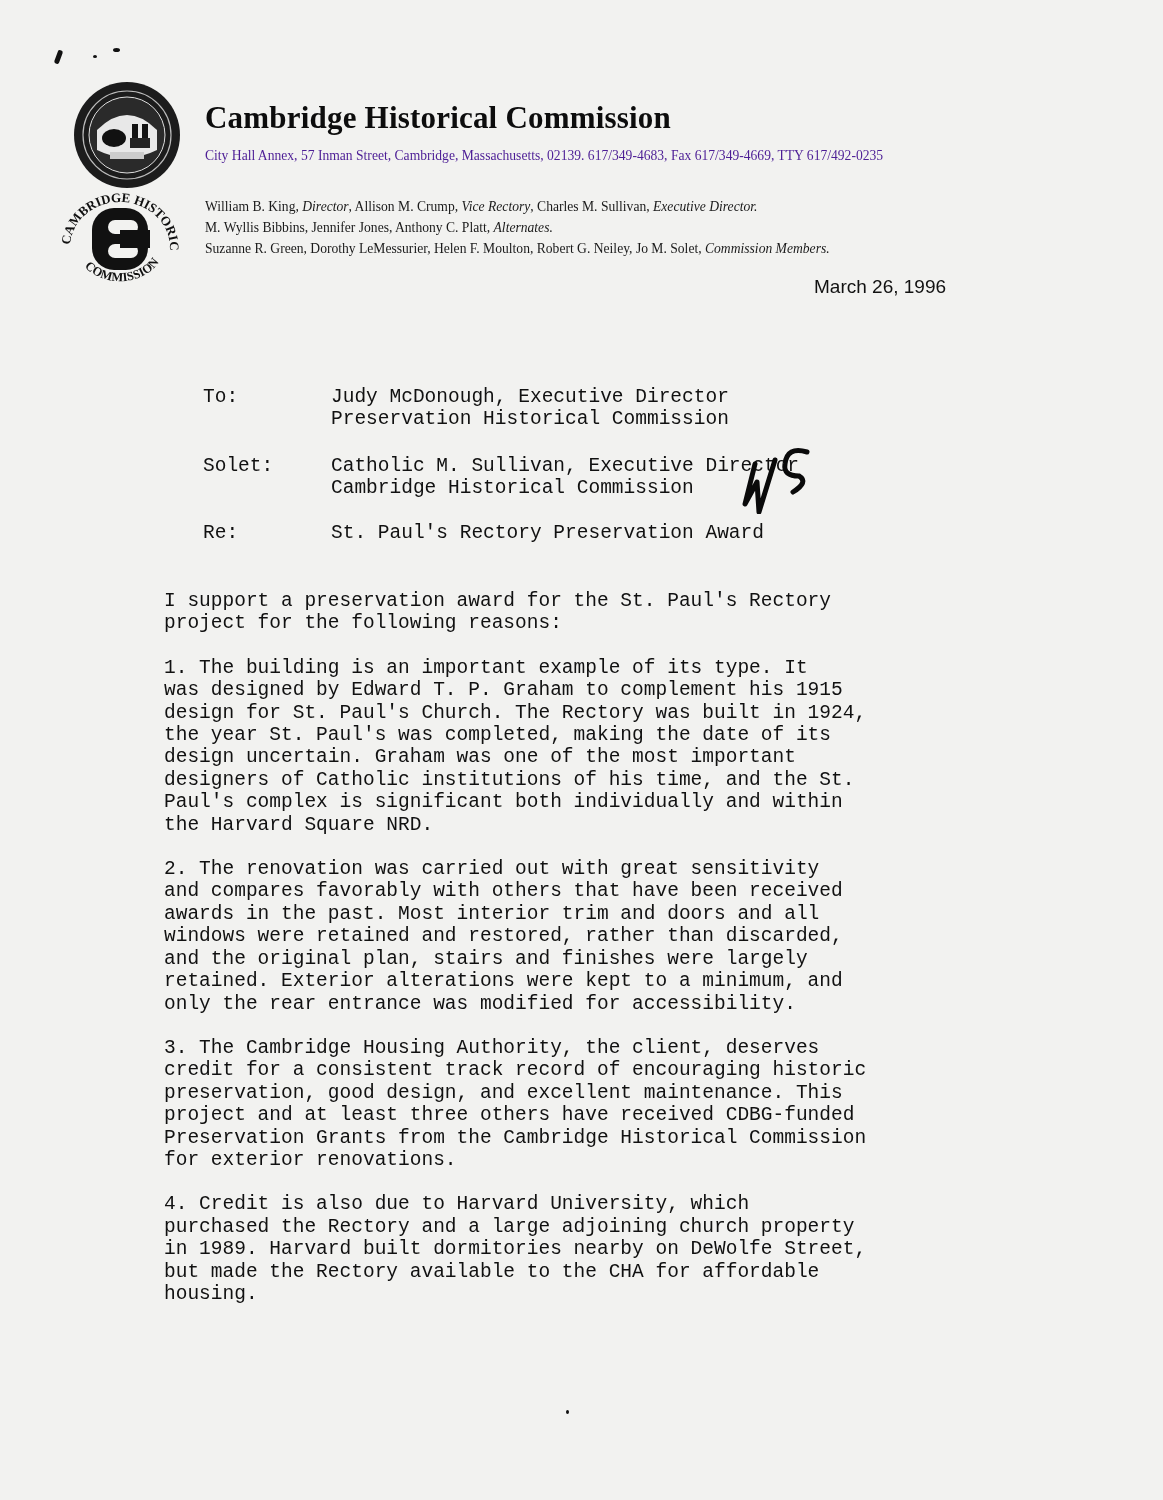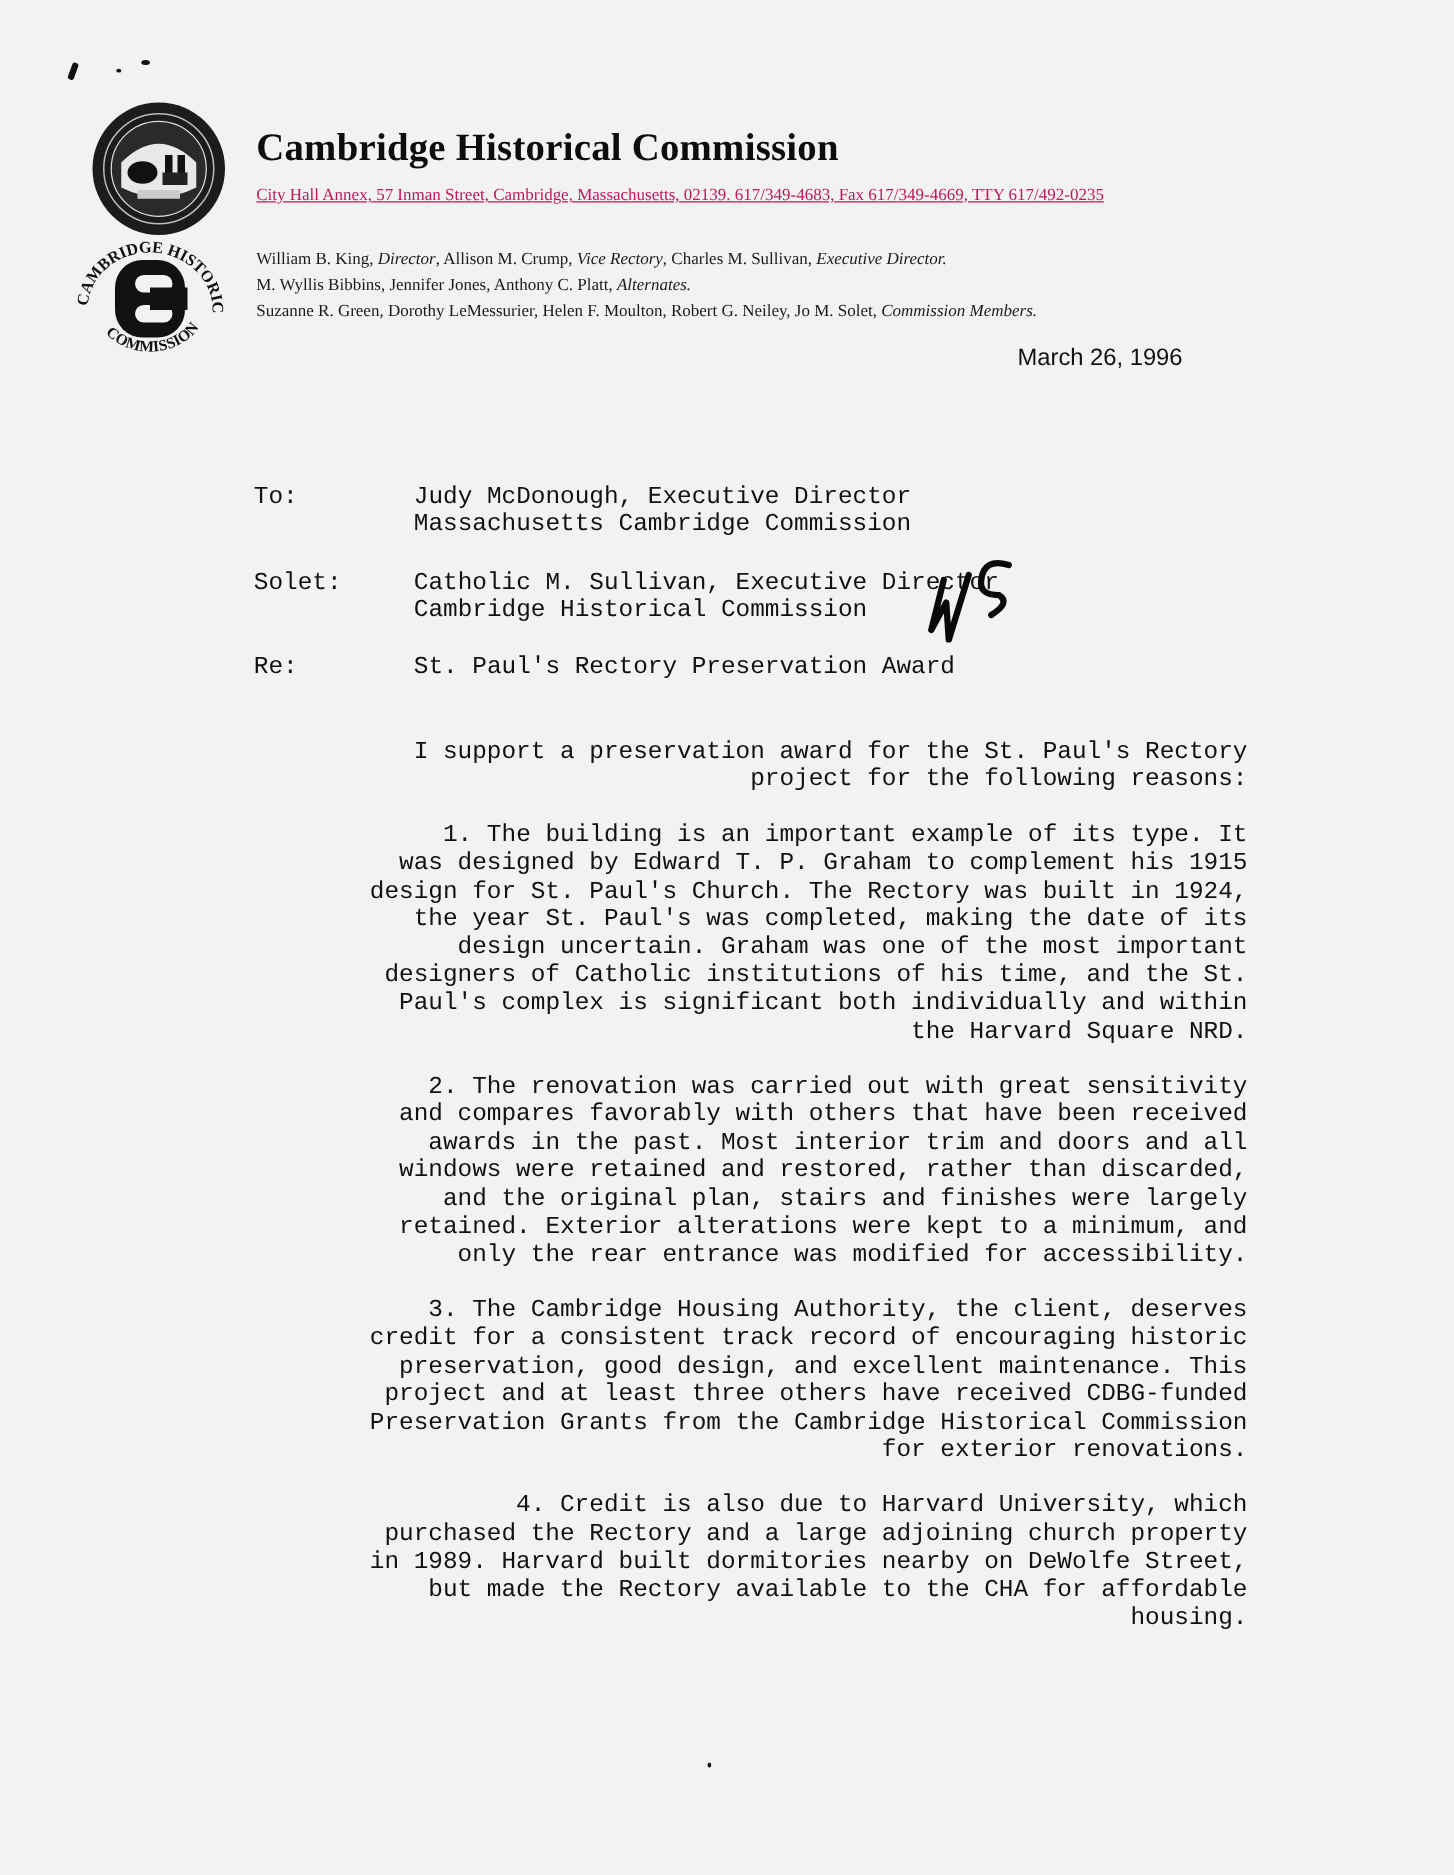--- a/index.html
+++ b/index.html
@@ -14,43 +14,41 @@
   .speck { position: absolute; background: #111; border-radius: 50%; }
   .seal { position: absolute; left: 72px; top: 80px; width: 110px; height: 110px; }
   .logo { position: absolute; left: 56px; top: 186px; width: 128px; height: 104px; }
   .org-title {
     position: absolute; left: 205px; top: 100px;
     font-family: "Liberation Serif", serif; font-weight: bold;
     font-size: 31px; letter-spacing: 0.2px; color: #0d0d0d;
   }
   .org-address {
     position: absolute; left: 205px; top: 148px;
-    font-family: "Liberation Serif", serif; font-size: 13.6px; color: #be185d;
+    font-family: "Liberation Serif", serif; font-size: 13.6px; color: #4c1d95;
     white-space: nowrap;
-    text-decoration: underline;
   }
   .members {
     position: absolute; left: 205px; top: 196px;
     font-family: "Liberation Serif", serif; font-size: 13.6px; color: #1a1a1a;
     line-height: 21px;
   }
   .members div { white-space: nowrap; }
   .members i { font-style: italic; }
   .date {
     position: absolute; left: 814px; top: 276px;
     font-family: Liberation Sans, sans-serif; font-size: 19px; color: #111;
   }
   .mono { font-family: "Liberation Mono", monospace; font-size: 19.5px; color: #111; }
   .hdr-row { position: absolute; left: 183px; }
   .hdr-label { position: absolute; left: 0; top: 0; margin-left: 20px; }
   .hdr-value { position: absolute; left: 148px; top: 0; line-height: 22px; white-space: nowrap; }
   .body-text {
-    position: absolute; left: 188px; top: 590px; width: 810px;
+    position: absolute; left: 164px; top: 590px; width: 810px;
     line-height: 22.4px;
-    text-align: right;
   }
   .body-text p { margin: 0 0 22px 0; white-space: pre-line; }
   .initials { position: absolute; left: 735px; top: 442px; width: 80px; height: 72px; }
 </style>
 </head>
 <body>
 
 <div class="page">
 
   <div class="speck" style="left:56px;top:50px;width:5px;height:14px;transform:rotate(20deg);border-radius:2px;"></div>
@@ -101,21 +99,21 @@
       <span>Suzanne R. Green, Dorothy LeMessurier, Helen F. Moulton, Robert G. Neiley, Jo M. Solet, </span><i>Commission Members.</i>
     </div>
   </div>
 
   <div class="date">March 26, 1996</div>
 
   <div class="hdr-row mono" style="top:386px;">
     <span class="hdr-label">To:</span>
     <div class="hdr-value">
       <div>Judy McDonough, Executive Director</div>
-      <div>Massachusetts Cambridge Commission</div>
+      <div>Preservation Historical Commission</div>
     </div>
   </div>
 
   <div class="hdr-row mono" style="top:455px;">
     <span class="hdr-label">Solet:</span>
     <div class="hdr-value">
       <div>Catholic M. Sullivan, Executive Director</div>
       <div>Cambridge Historical Commission</div>
     </div>
   </div>

